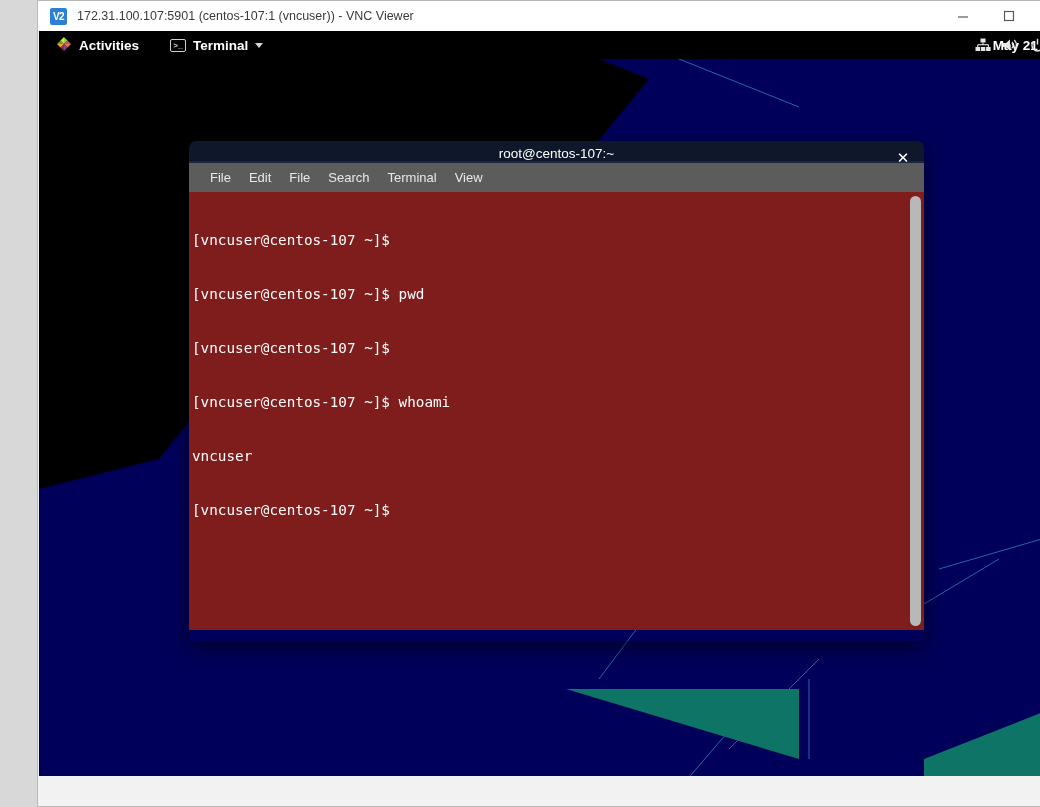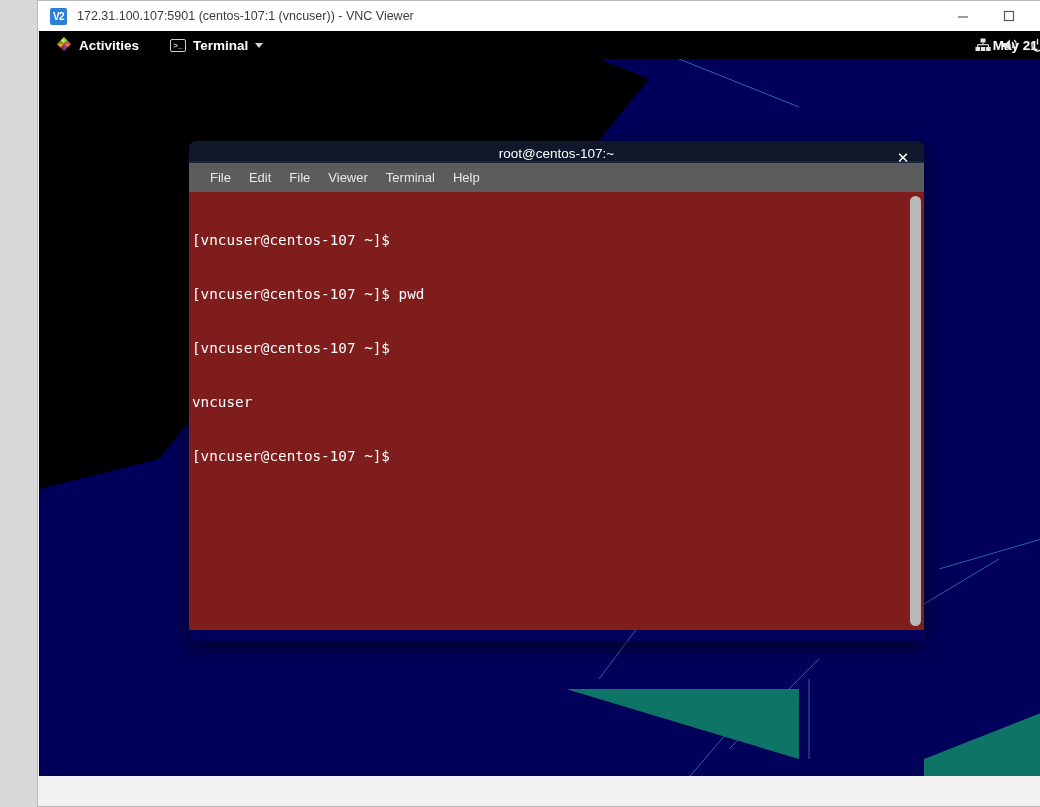--- a/index.html
+++ b/index.html
@@ -289,30 +289,31 @@
 
       <div id="term-titlebar">
         <span id="term-title-text">root@centos-107:~</span>
         <span id="term-close">✕</span>
       </div>
 
       <div id="term-menubar">
         <span class="menu-item">File</span>
         <span class="menu-item">Edit</span>
         <span class="menu-item">File</span>
-        <span class="menu-item">Viewer</span>
+        <span class="menu-item">Search</span>
         <span class="menu-item">Terminal</span>
-        <span class="menu-item">Help</span>
+        <span class="menu-item">View</span>
       </div>
 
       <div id="term-body">
         <div id="term-text">
           <div class="line">[vncuser@centos-107 ~]$</div>
           <div class="line">[vncuser@centos-107 ~]$ pwd</div>
           <div class="line">[vncuser@centos-107 ~]$</div>
+          <div class="line">[vncuser@centos-107 ~]$ whoami</div>
           <div class="line">vncuser</div>
           <div class="line">[vncuser@centos-107 ~]$</div>
           
           
           
           
           
           
           
           

